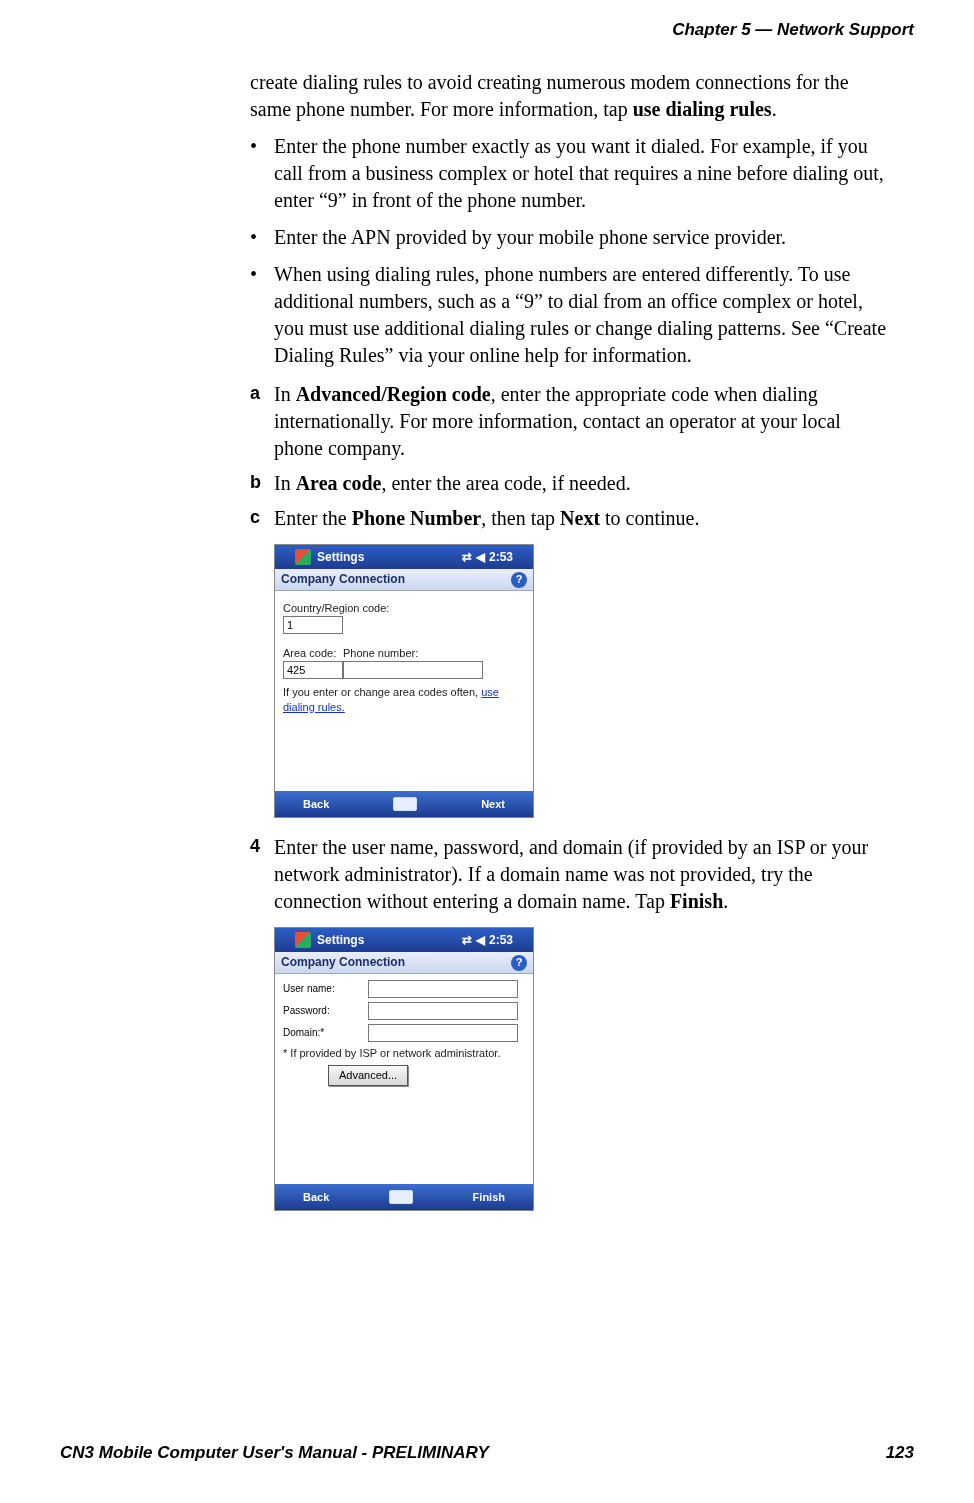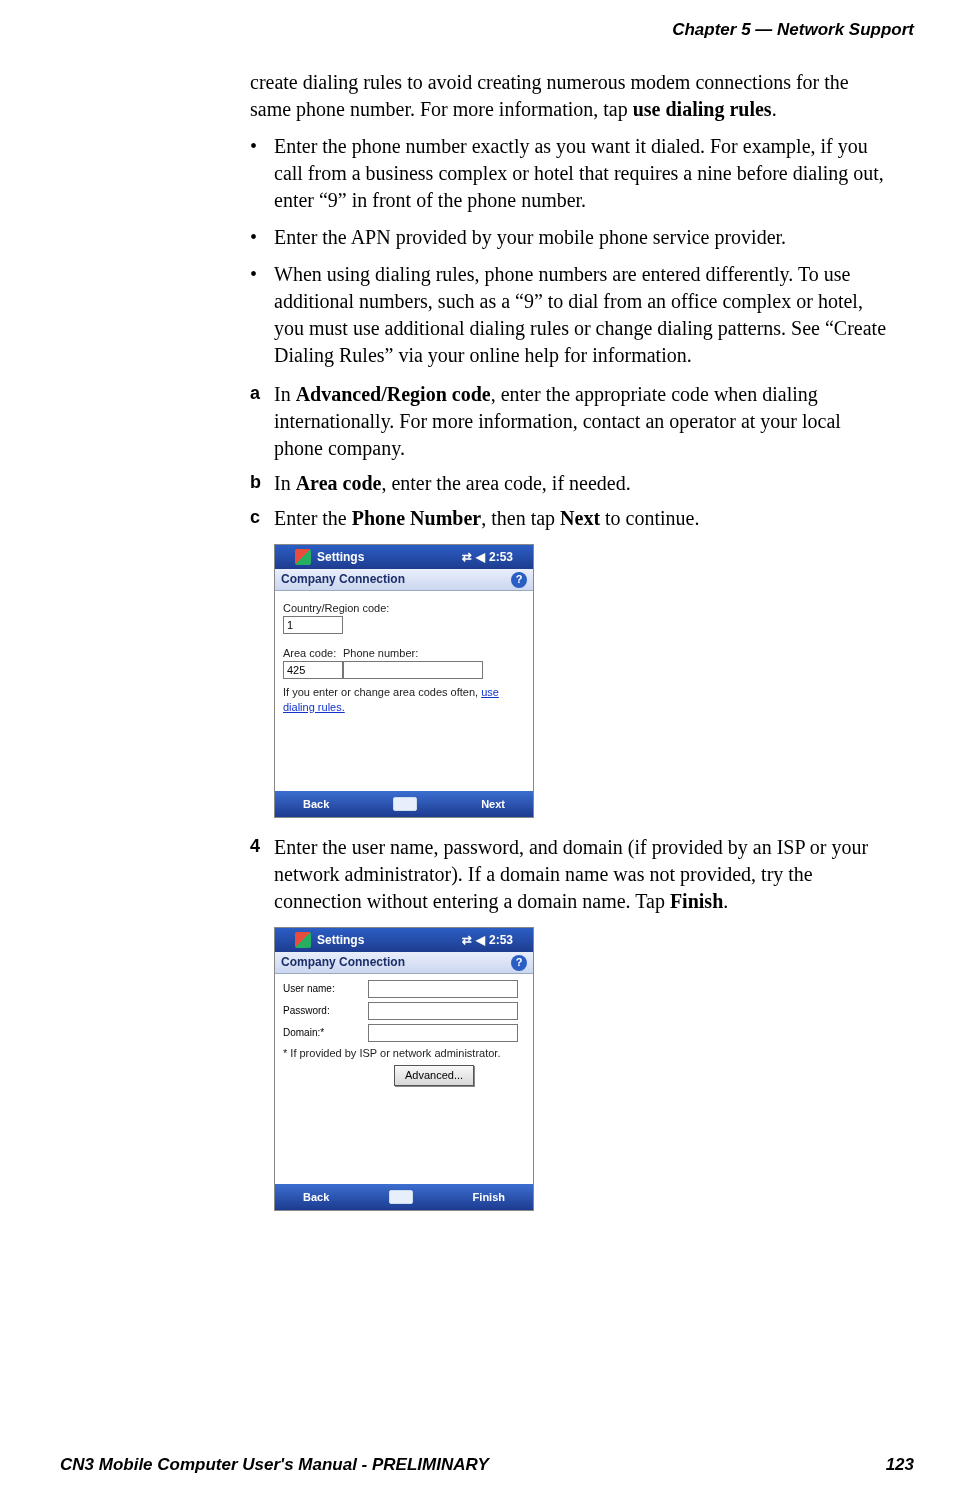--- a/index.html
+++ b/index.html
@@ -96,26 +96,26 @@
     }
     .wm-kbd { width:24px;height:14px;border:1px solid #cde;background:#e7eefc;border-radius:2px; }
     .wm-formrow { display:flex; align-items:center; margin-bottom:4px; }
     .wm-formrow .lbl { width: 85px; font-size:10px; }
     .wm-formrow .wm-input { flex: 0 0 110px; }
     .wm-button {
       border:1px solid #555;
       background:linear-gradient(#f8f8f8,#d8d8d8);
       font-size:11px; padding:2px 10px;
       font-family: Tahoma, Arial, sans-serif;
-      display:inline-block; margin-left:111px; margin-top:4px;
+      display:inline-block; margin-left:45px; margin-top:4px;
       box-shadow: 1px 1px 0 #888;
     }
     .footer {
       position: absolute;
-      bottom: 28px; left: 60px; right: 60px;
+      bottom: 40px; left: 60px; right: 60px;
       display:flex; justify-content:space-between;
       font-family: Arial, sans-serif;
       font-style: italic; font-weight: bold;
       font-size: 17px;
       gap: 33px;
     }
   </style>
 </head>
 <body>
 

